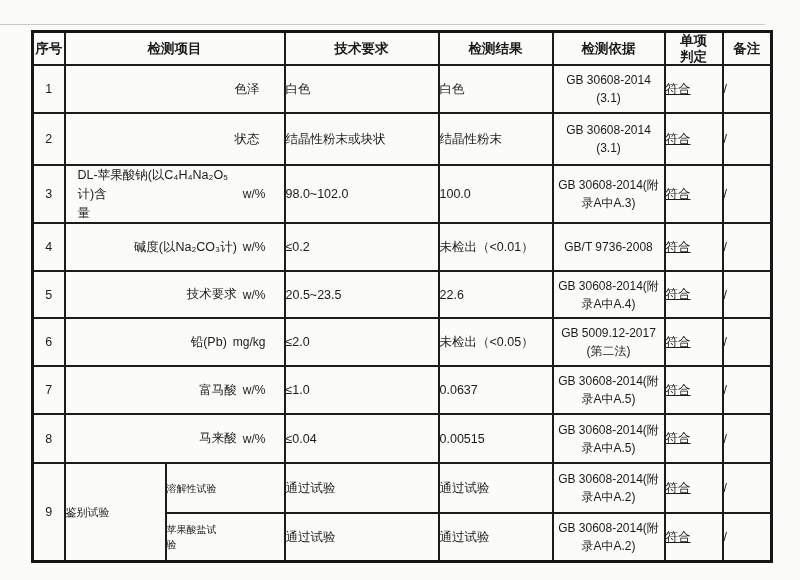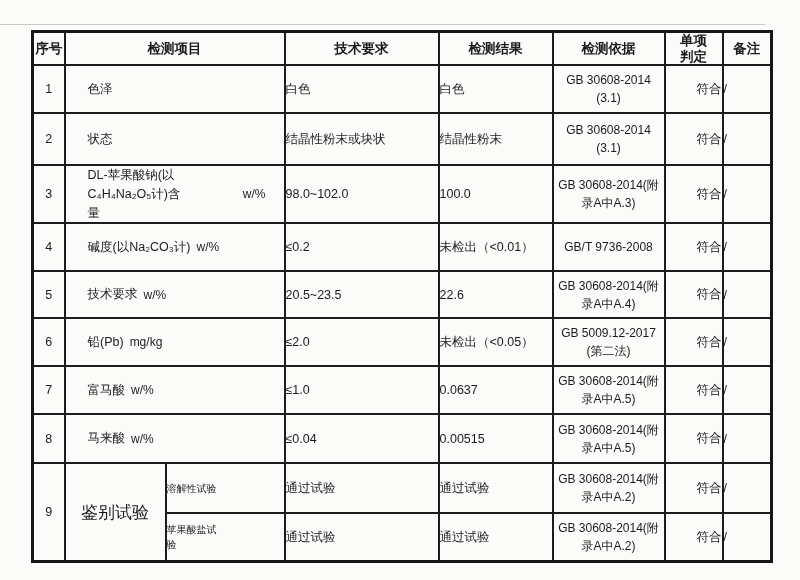--- a/index.html
+++ b/index.html
@@ -36,40 +36,40 @@
   }
   .head-row{height:31px;}
   .rh48{height:48px;}
   .rh52{height:52px;}
   .rh47{height:47px;}
   .rh49{height:49px;}
   .rh50{height:50px;}
   .judge-head span{display:block;}
   .c-no{text-align:center;font-size:12.5px;}
   .c-item .item-flex{
-    display:flex;align-items:center;justify-content:flex-start;
-    padding:0 18px 0 22px;
+    display:flex;align-items:center;justify-content:flex-end;
+    padding:0 18px 0 12px;
   }
   .item-name{
     white-space:pre-line;
     font-size:12.5px;
     line-height:1.5;
     text-align:left;
   }
   .item-unit{font-size:12px;white-space:nowrap;padding-left:6px;}
   .c-req{padding-left:8px;font-size:12.5px;text-align:left;}
   .c-res{padding-left:8px;font-size:12.5px;text-align:left;}
   .c-basis{
     padding-left:7px;padding-right:3px;
     font-size:12px;text-align:center;
     white-space:pre-line;line-height:1.5;
   }
-  .c-judge{text-align:right;font-size:12.5px;}
+  .c-judge{text-align:left;font-size:12.5px;text-decoration:underline;}
   .c-remark{padding-left:9px;font-size:12.5px;text-align:left;}
-  .c-group{padding-left:12px;font-size:17px;text-align:center;}
+  .c-group{padding-left:12px;font-size:11px;text-align:left;}
   .c-subitem{
     padding-left:10px;font-size:10px;text-align:left;
     white-space:pre-line;line-height:1.5;
   }
 </style>
 </head>
 <body>
 
 <div class="page">
   <div class="scan-line"></div>

